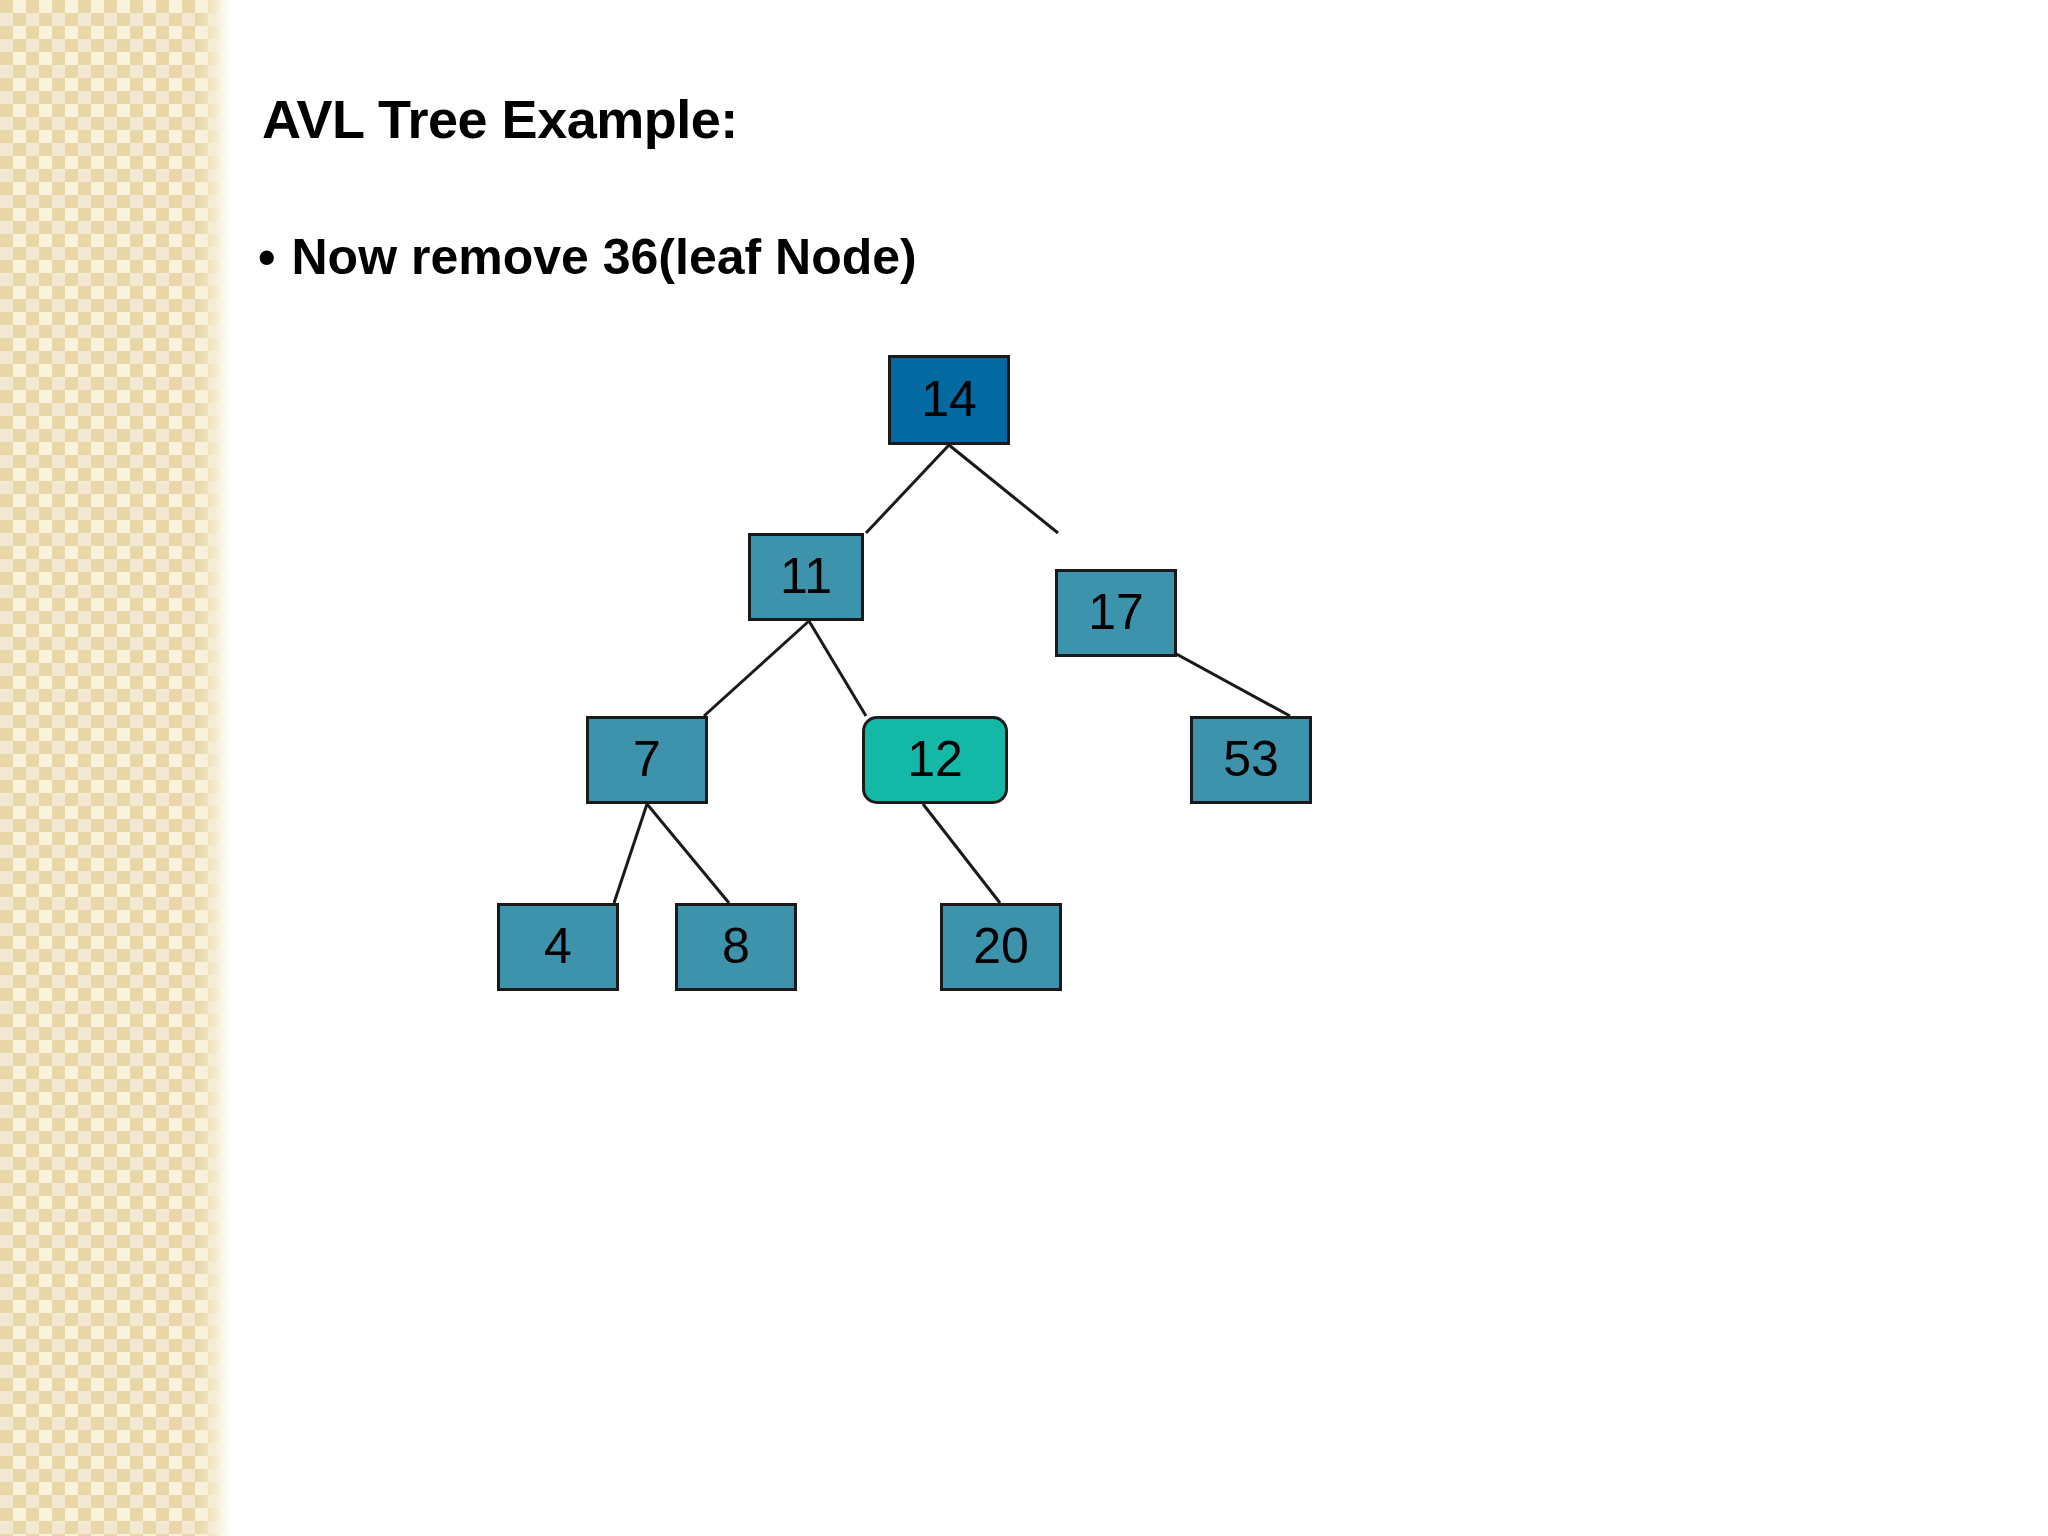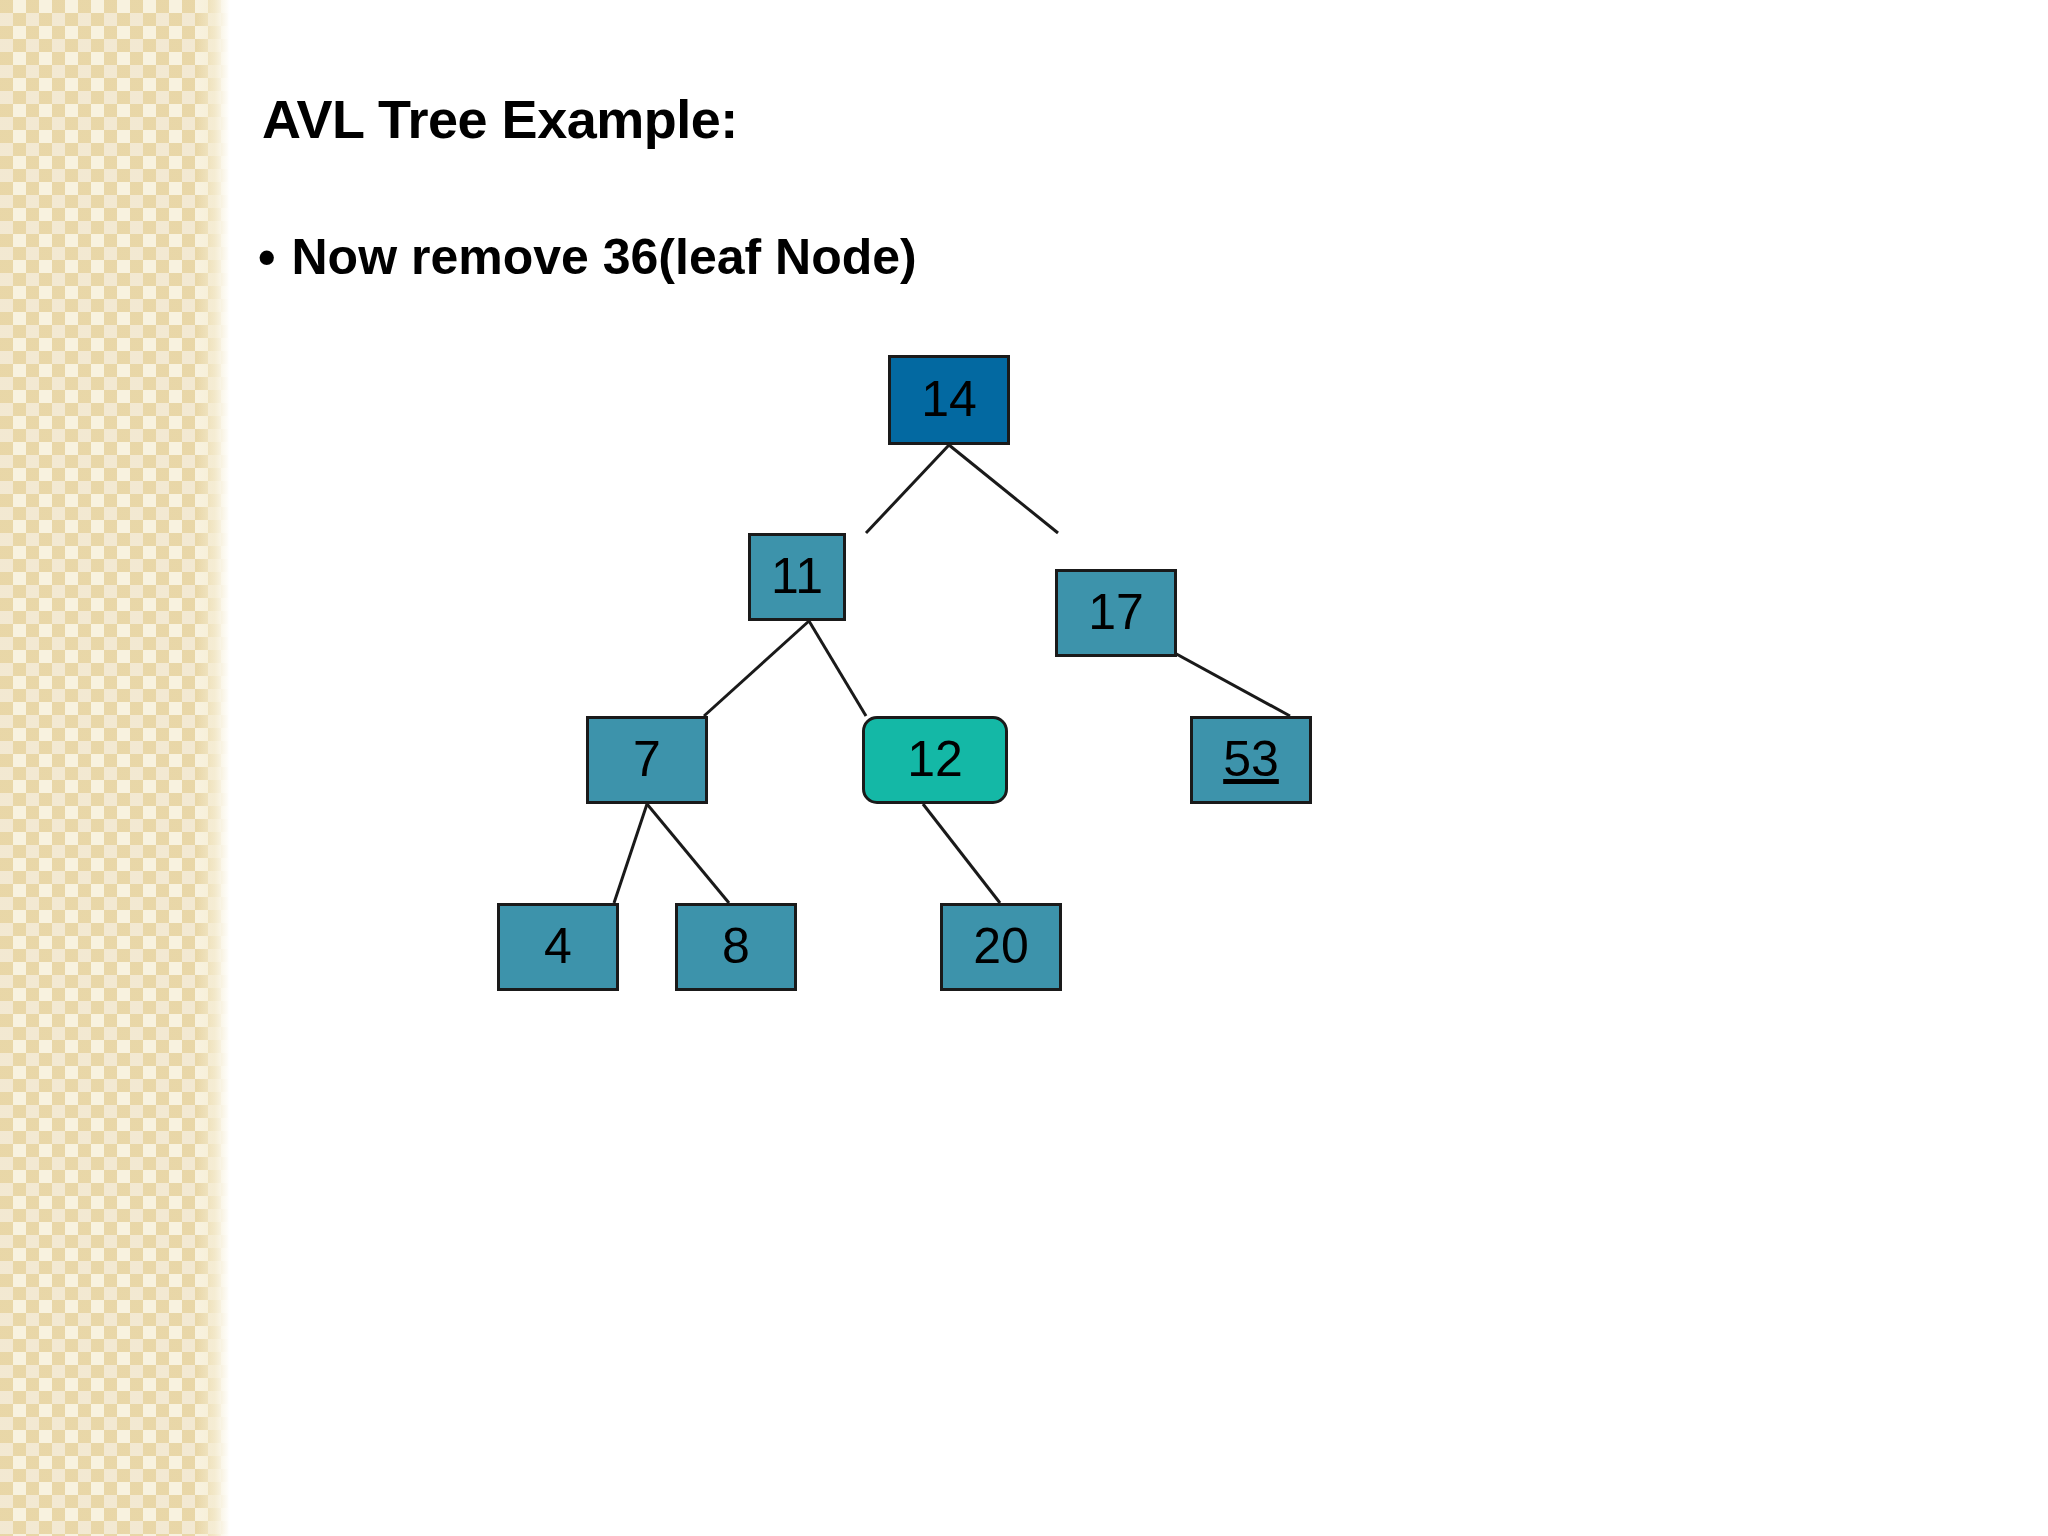--- a/index.html
+++ b/index.html
@@ -135,33 +135,33 @@
         <line x1="809" y1="621" x2="866" y2="716" stroke="#1a1a1a" stroke-width="3"></line>
         <line x1="1116" y1="621" x2="1290" y2="716" stroke="#1a1a1a" stroke-width="3"></line>
         <line x1="647" y1="804" x2="614" y2="903" stroke="#1a1a1a" stroke-width="3"></line>
         <line x1="647" y1="804" x2="729" y2="903" stroke="#1a1a1a" stroke-width="3"></line>
         <line x1="923" y1="804" x2="1000" y2="903" stroke="#1a1a1a" stroke-width="3"></line>
       </svg>
     <div id="nodes-layer">
         <div class="node" style="left: 888px; top: 355px; width: 122px; height: 90px; background: #0369a1; border-color: rgb(26, 26, 26);">
           <span class="node-label">14</span>
         </div>
-        <div class="node" style="left: 748px; top: 533px; width: 98px; height: 88px; background: rgb(61, 147, 171); border-color: rgb(26, 26, 26); justify-content: center;">
+        <div class="node" style="left: 748px; top: 533px; width: 116px; height: 88px; background: rgb(61, 147, 171); border-color: rgb(26, 26, 26); justify-content: center;">
           <span class="node-label">11</span>
         </div>
         <div class="node" style="left: 1055px; top: 533px; width: 122px; height: 88px; background: rgb(61, 147, 171); border-color: rgb(26, 26, 26); margin-top: 36px;">
           <span class="node-label">17</span>
         </div>
         <div class="node" style="left: 586px; top: 716px; width: 122px; height: 88px; background: rgb(61, 147, 171); border-color: rgb(26, 26, 26);">
           <span class="node-label">7</span>
         </div>
         <div class="node" style="left: 862px; top: 716px; width: 146px; height: 88px; background: #14b8a6; border-color: rgb(26, 26, 26); border-radius: 15px;">
           <span class="node-label">12</span>
         </div>
-        <div class="node" style="left: 1190px; top: 716px; width: 122px; height: 88px; background: rgb(61, 147, 171); border-color: rgb(26, 26, 26); text-decoration: underline;">
+        <div class="node" style="left: 1190px; top: 716px; width: 122px; height: 88px; background: rgb(61, 147, 171); border-color: rgb(26, 26, 26);">
           <span class="node-label">53</span>
         </div>
         <div class="node" style="left: 497px; top: 903px; width: 122px; height: 88px; background: rgb(61, 147, 171); border-color: rgb(26, 26, 26);">
           <span class="node-label">4</span>
         </div>
         <div class="node" style="left: 675px; top: 903px; width: 122px; height: 88px; background: rgb(61, 147, 171); border-color: rgb(26, 26, 26);">
           <span class="node-label">8</span>
         </div>
         <div class="node" style="left: 940px; top: 903px; width: 122px; height: 88px; background: rgb(61, 147, 171); border-color: rgb(26, 26, 26);">
           <span class="node-label">20</span>

